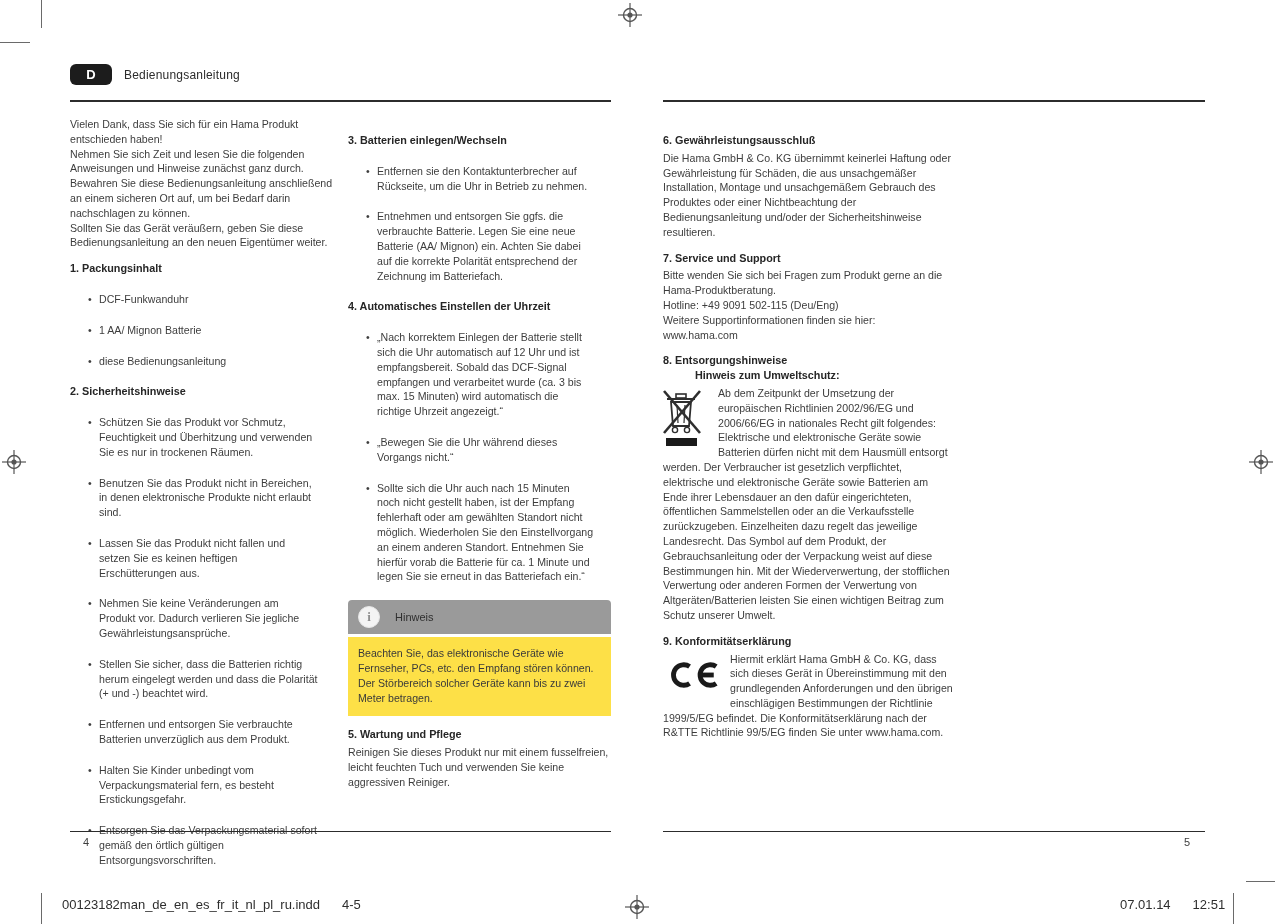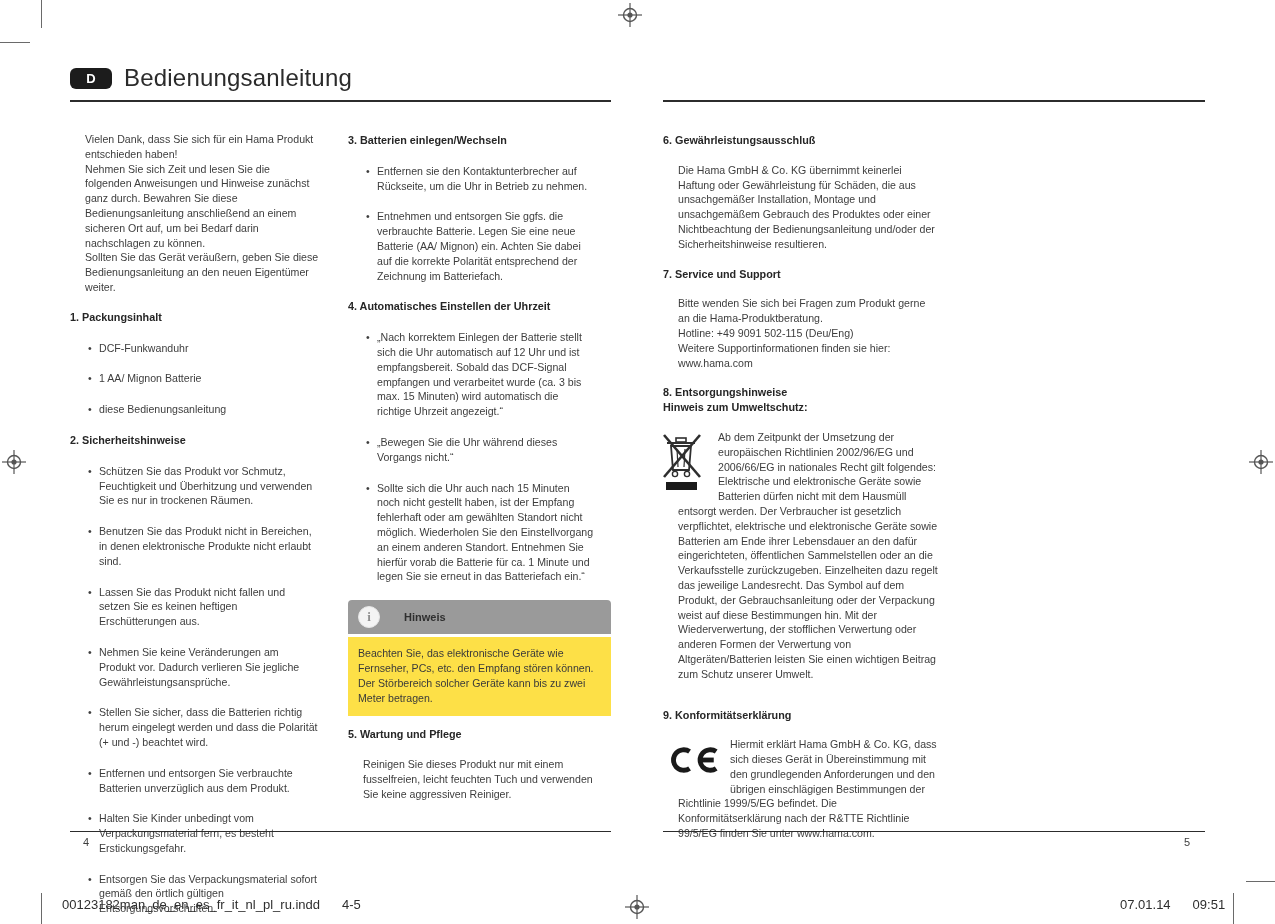--- a/index.html
+++ b/index.html
@@ -5,41 +5,41 @@
   html,body{margin:0;padding:0;background:#e8e8e8;}
   .sheet{position:relative;width:1275px;height:924px;background:#ffffff;overflow:hidden;
          font-family:"Liberation Sans",sans-serif;color:#3d3d3d;}
   
   .cropline{position:absolute;background:#6a6a6a;}
   .regmark{position:absolute;width:24px;height:24px;}
   
   .hdr{position:absolute;left:70px;top:64px;display:flex;align-items:center;gap:12px;}
   .lang-badge{width:42px;height:21px;background:#1c1c1c;border-radius:6px;color:#fff;
               font-weight:bold;font-size:13px;display:flex;align-items:center;justify-content:center;}
-  .hdr-title{font-size:24px;color:#2b2b2b;letter-spacing:.2px;}
+  .hdr-title{font-size:12px;color:#2b2b2b;letter-spacing:.2px;}
   .rule{position:absolute;height:1.5px;background:#2c2c2c;}
   
   .col{position:absolute;top:117px;font-size:10.6px;line-height:14.8px;}
   .col1{left:70px;width:264px;}
   .col2{left:348px;width:263px;}
   .col3{left:663px;width:290px;}
-  .para{margin:15px;white-space:pre-line;}
+  .para{margin:0;white-space:pre-line;}
   h3.sec{font-size:10.8px;margin:11px 0 3px 0;color:#262626;}
   h3.first{margin-top:16px;}
   ul.blist{list-style:none;margin:0;padding:0;}
   ul.blist li{position:relative;padding-left:13px;margin:16px;}
   ul.blist li::before{content:"\2022";position:absolute;left:2px;top:0;}
   
   .notebox{margin-top:16px;margin-bottom:4px;}
   .note-head{background:#9a9a9a;border-radius:4px 4px 0 0;height:34px;display:flex;
              align-items:center;padding-left:10px;margin-bottom:3px;}
   .note-ico{width:20px;height:20px;border-radius:50%;background:#f4f4f4;border:1.5px solid #e6e6e6;
             color:#8f8f8f;font-weight:bold;font-size:13px;display:flex;align-items:center;
             justify-content:center;font-family:"Liberation Serif",serif;}
-  .note-title{font-weight:bold;color:#2f2f2f;margin-left:24px;font-size:11px;}
+  .note-title{font-weight:normal;color:#2f2f2f;margin-left:15px;font-size:11px;}
   .note-body{background:#fde047;padding:9px 10px 11px 10px;color:#3a3a3a;}
   
   .weee{float:left;width:46px;height:64px;margin:2px 9px 0 0;}
   .ce{float:left;width:58px;height:40px;margin:3px 9px 2px 0;}
   .clearfix::after{content:"";display:block;clear:both;}
   
   .pgnum{position:absolute;top:836px;font-size:11px;color:#3d3d3d;}
   .printbar{position:absolute;top:897px;font-size:13px;color:#2e2e2e;display:flex;}
   .printbar .gap{display:inline-block;width:22px;}
 </style>
@@ -138,21 +138,21 @@
     <h3 class="sec first">6. Gewährleistungsausschluß</h3>
     <p class="para">Die Hama GmbH &amp; Co. KG übernimmt keinerlei Haftung oder Gewährleistung für Schäden, die aus unsachgemäßer Installation, Montage und unsachgemäßem Gebrauch des Produktes oder einer Nichtbeachtung der Bedienungsanleitung und/oder der Sicherheitshinweise resultieren.</p>
 
     <h3 class="sec">7. Service und Support</h3>
     <p class="para">Bitte wenden Sie sich bei Fragen zum Produkt gerne an die Hama-Produktberatung.
 Hotline: +49 9091 502-115 (Deu/Eng)
 Weitere Supportinformationen finden sie hier:
 www.hama.com</p>
 
     <h3 class="sec" style="margin-bottom:0;">8. Entsorgungshinweise</h3>
-    <h3 class="sec" style="margin-top:0;">Hinweis zum Umweltschutz:</h3>
+    <h3 class="sec" style="margin-top:0;margin-left:32px;">Hinweis zum Umweltschutz:</h3>
     <div class="clearfix">
       <svg class="weee" viewBox="0 0 46 64">
         <rect x="13" y="6" width="10" height="4" fill="none" stroke="#2e2e2e" stroke-width="1.6"></rect>
         <line x1="4" y1="11" x2="32" y2="11" stroke="#2e2e2e" stroke-width="2"></line>
         <path d="M8 14 L10 38 L26 38 L28 14 Z" fill="none" stroke="#2e2e2e" stroke-width="1.8"></path>
         <line x1="14" y1="17" x2="15" y2="35" stroke="#2e2e2e" stroke-width="1.2"></line>
         <line x1="22" y1="17" x2="21" y2="35" stroke="#2e2e2e" stroke-width="1.2"></line>
         <circle cx="12" cy="42" r="2.6" fill="none" stroke="#2e2e2e" stroke-width="1.4"></circle>
         <circle cx="24" cy="42" r="2.6" fill="none" stroke="#2e2e2e" stroke-width="1.4"></circle>
         <line x1="1" y1="3" x2="37" y2="45" stroke="#2e2e2e" stroke-width="2.6"></line>
@@ -179,16 +179,16 @@
   <div class="pgnum" style="left:1184px;">5</div>
 
   <div class="printbar" style="left:62px;">
     <span>00123182man_de_en_es_fr_it_nl_pl_ru.indd</span>
     <span class="gap"></span>
     <span>4-5</span>
   </div>
   <div class="printbar" style="left:1120px;">
     <span>07.01.14</span>
     <span class="gap"></span>
-    <span>09:51</span>
+    <span>12:51</span>
   </div>
 
 </div>
 
 </body></html>

